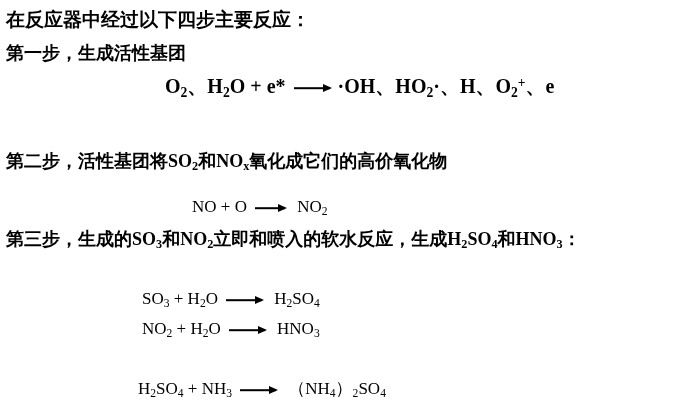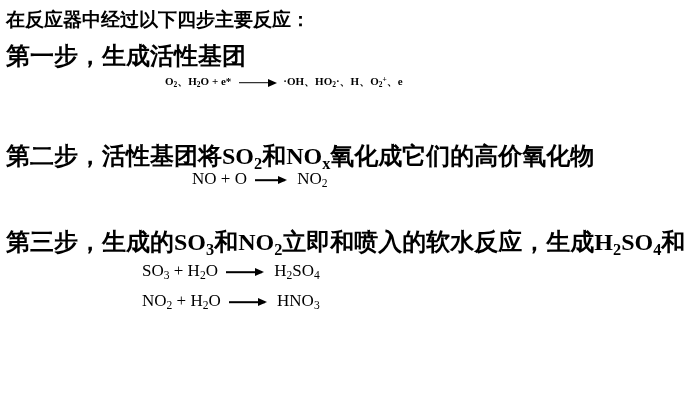--- a/index.html
+++ b/index.html
@@ -24,29 +24,30 @@
     position: absolute;
     white-space: nowrap;
     line-height: 1;
   }
   .heading {
     font-weight: bold;
     font-size: 19px;
   }
   .step {
     font-weight: bold;
-    font-size: 24px;
+    font-size: 18px;
   }
   .eq-bold {
     font-weight: bold;
-    font-size: 11px;
+    font-size: 20px;
   }
   .eq-plain {
     font-weight: normal;
     font-size: 17px;
+    margin-top: 28px;
   }
   sub {
     font-size: 0.68em;
     vertical-align: -0.28em;
   }
   sup {
     font-size: 0.68em;
     vertical-align: 0.42em;
   }
   .arrow {
@@ -91,34 +92,37 @@
 
   <div class="line heading" style="left:6px; top:10px;">在反应器中经过以下四步主要反应：</div>
 
   <div class="line step" style="left:6px; top:44px;">第一步，生成活性基团</div>
 
   <div class="line eq-bold" style="left:165px; top:76px;">
     O<sub>2</sub>、H<sub>2</sub>O + e*<span class="sep"></span><span class="arrow"></span>·OH、HO<sub>2</sub>·、H、O<sub>2</sub><sup>+</sup>、e
   </div>
 
 
-  <div class="line step" style="left:6px; top:144px;text-align:center;">
+  <div class="line step" style="left:6px; top:152px;text-align:center;">
     第二步，活性基团将SO<sub>2</sub>和NO<sub>x</sub>氧化成它们的高价氧化物
   </div>
 
   <div class="line eq-plain" style="left:192px; top:170px;">
     NO&nbsp;+&nbsp;O<span class="sep"></span><span class="arrow short"></span>&nbsp;NO<sub>2</sub>
   </div>
 
   <div class="line step" style="left:6px; top:230px;">
     第三步，生成的SO<sub>3</sub>和NO<sub>2</sub>立即和喷入的软水反应，生成H<sub>2</sub>SO<sub>4</sub>和HNO<sub>3</sub>：
   </div>
 
   <div class="line eq-plain" style="left:142px; top:262px;text-align:right;">
     SO<sub>3</sub>&nbsp;+&nbsp;H<sub>2</sub>O<span class="sep"></span><span class="arrow"></span>&nbsp;H<sub>2</sub>SO<sub>4</sub>
   </div>
   <div class="line eq-plain" style="left:142px; top:292px;font-family:Liberation Serif, serif;">
     NO<sub>2</sub>&nbsp;+&nbsp;H<sub>2</sub>O<span class="sep"></span><span class="arrow"></span>&nbsp;HNO<sub>3</sub>
   </div>
 
 
+  <div class="line eq-plain" style="left:138px; top:352px;">
+    H<sub>2</sub>SO<sub>4</sub>&nbsp;+&nbsp;NH<sub>3</sub><span class="sep"></span><span class="arrow"></span>&nbsp;（NH<sub>4</sub>）<sub>2</sub>SO<sub>4</sub>
+  </div>
 
 </div>
 
 </body></html>

